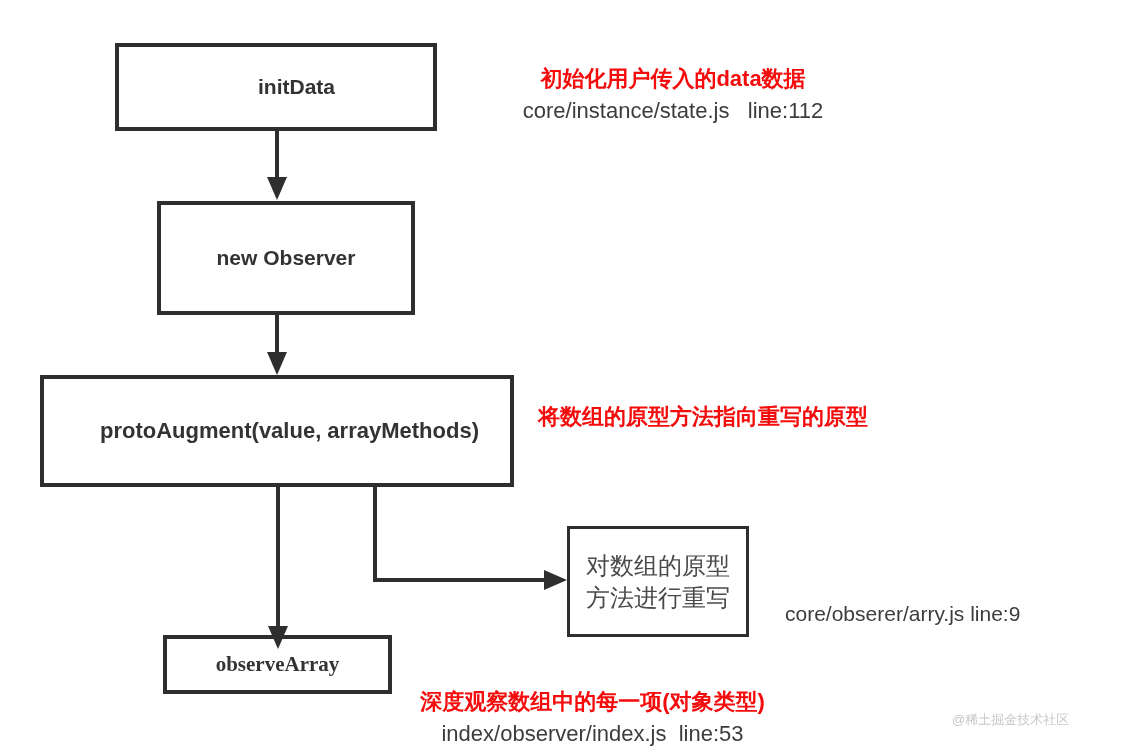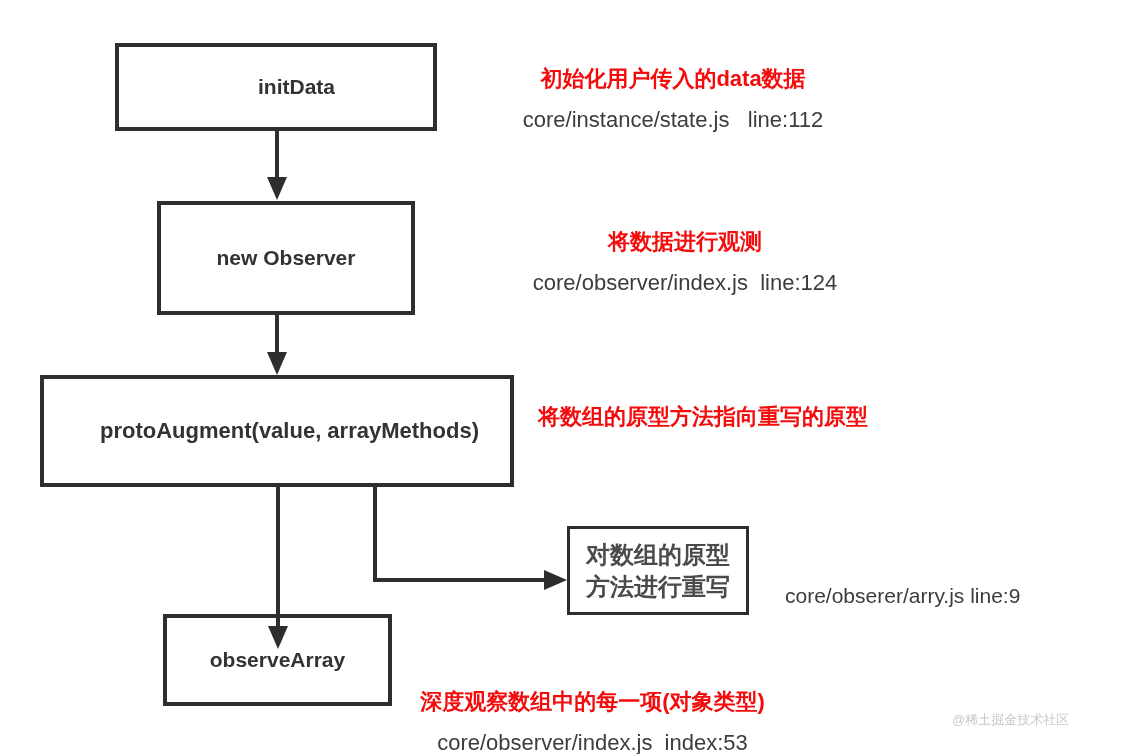--- a/index.html
+++ b/index.html
@@ -31,23 +31,23 @@
     justify-content: center;
     text-align: center;
     color: var(--box-text);
     font-weight: bold;
     font-size: 21px;
   }
   .node.thin { border-width: 3px; }
   .node-initdata      { left: 115px; top: 43px;  width: 322px; height: 88px; padding-left: 41px; }
   .node-newobserver   { left: 157px; top: 201px; width: 258px; height: 114px; }
   .node-protoaugment  { left: 40px;  top: 375px; width: 474px; height: 112px; font-size: 22px; padding-left: 25px; }
-  .node-rewrite       { left: 567px; top: 526px; width: 182px; height: 89px;
-                        font-weight: bold; font-size: 24px; color: #4a4a4a; line-height: 1.3; }
-  .node-observearray  { left: 163px; top: 614px; width: 229px; height: 92px; }
+  .node-rewrite       { left: 567px; top: 526px; width: 182px; height: 111px;
+                        font-weight: normal; font-size: 24px; color: #4a4a4a; line-height: 1.3; }
+  .node-observearray  { left: 163px; top: 635px; width: 229px; height: 59px; font-family: Liberation Serif, serif; }
 
   .edge { position: absolute; background: var(--box-border); }
   .edge-v1 { left: 275px; top: 131px; width: 4px; height: 50px; }
   .edge-v2 { left: 275px; top: 314px; width: 4px; height: 42px; }
   .edge-v3 { left: 276px; top: 487px; width: 4px; height: 142px; }
   .edge-branch-v { left: 373px; top: 487px; width: 4px; height: 95px; }
   .edge-branch-h { left: 373px; top: 578px; width: 172px; height: 4px; }
 
   .arrowhead-down {
     position: absolute; width: 0; height: 0;
@@ -70,25 +70,25 @@
   .annotation .title {
     color: var(--annotation-red);
     font-weight: bold;
     font-size: 22px;
   }
   .path {
     color: var(--path-text);
     font-size: 22px;
     white-space: pre;
   }
-  .annotation .path { margin-top: 13px; text-align: center; }
+  .annotation .path { margin-top: 4px; text-align: center; }
   .ann-initdata     { left: 463px; top: 64px;  width: 420px; }
   .ann-newobserver  { left: 480px; top: 227px; width: 410px; }
   .ann-protoaugment { left: 508px; top: 402px; width: 390px; }
-  .ann-rewrite      { left: 785px; top: 584px; font-size: 21px; }
+  .ann-rewrite      { left: 785px; top: 602px; font-size: 21px; }
   .ann-observearray { left: 400px; top: 687px; width: 385px; }
 
   .watermark {
     position: absolute;
     left: 952px; top: 711px;
     color: var(--watermark);
     font-size: 13px;
   }
 </style>
 </head>
@@ -130,31 +130,27 @@
 
   <div class="edge edge-branch-v"></div>
   <div class="edge edge-branch-h"></div>
   <div class="arrowhead-right"></div>
 
   <div class="annotation ann-initdata">
     <div class="title">初始化用户传入的data数据</div>
     <div class="path">core/instance/state.js   line:112</div>
   </div>
 
-  <div class="annotation ann-newobserver">
-    <div class="title">将数据进行观测</div>
-    <div class="path">core/observer/index.js  line:124</div>
-  </div>
 
   <div class="annotation ann-protoaugment">
     <div class="title">将数组的原型方法指向重写的原型</div>
   </div>
 
   <div class="path ann-rewrite" style="position:absolute;">core/obserer/arry.js line:9</div>
 
   <div class="annotation ann-observearray">
     <div class="title">深度观察数组中的每一项(对象类型)</div>
-    <div class="path">core/observer/index.js  index:53</div>
+    <div class="path">index/observer/index.js  line:53</div>
   </div>
 
   <div class="watermark">@稀土掘金技术社区</div>
 
 </div>
 
 </body></html>

